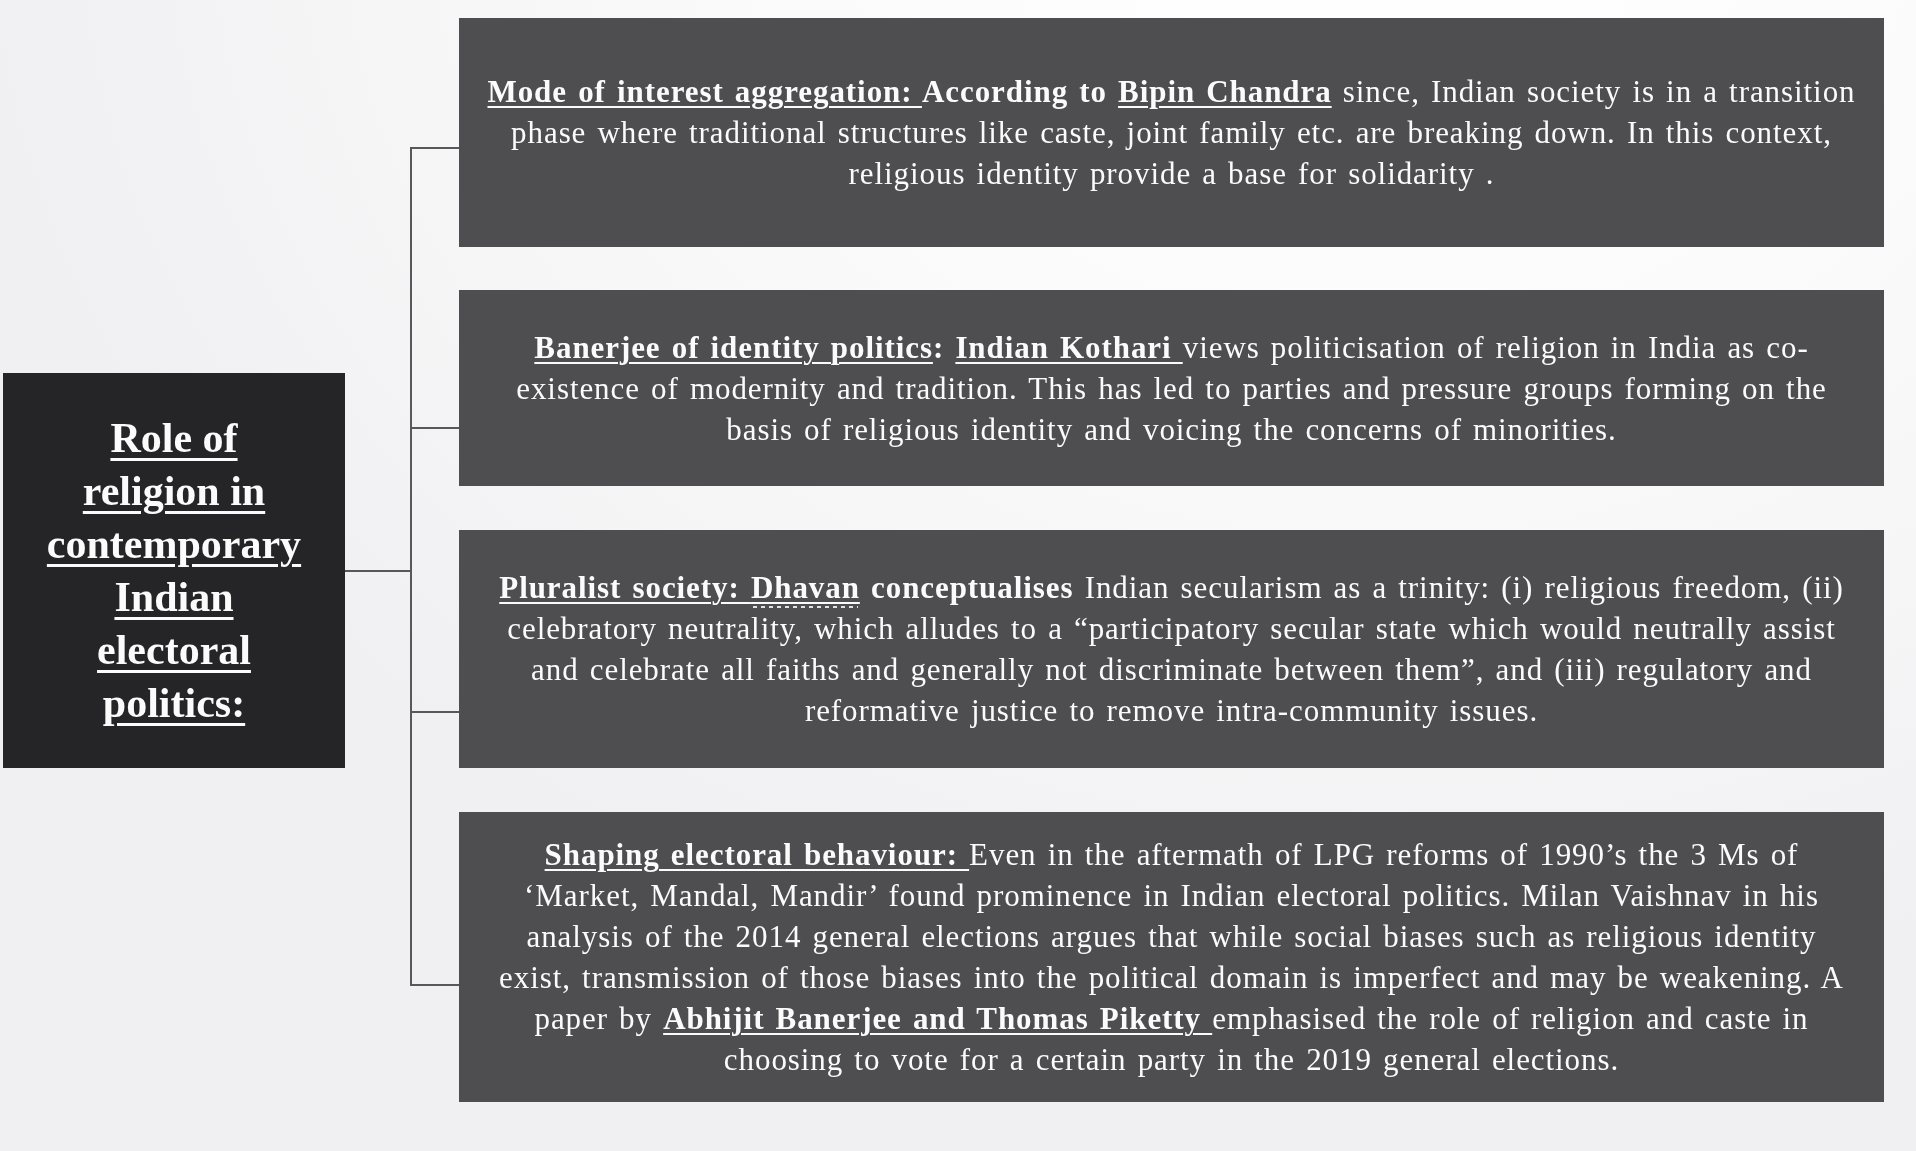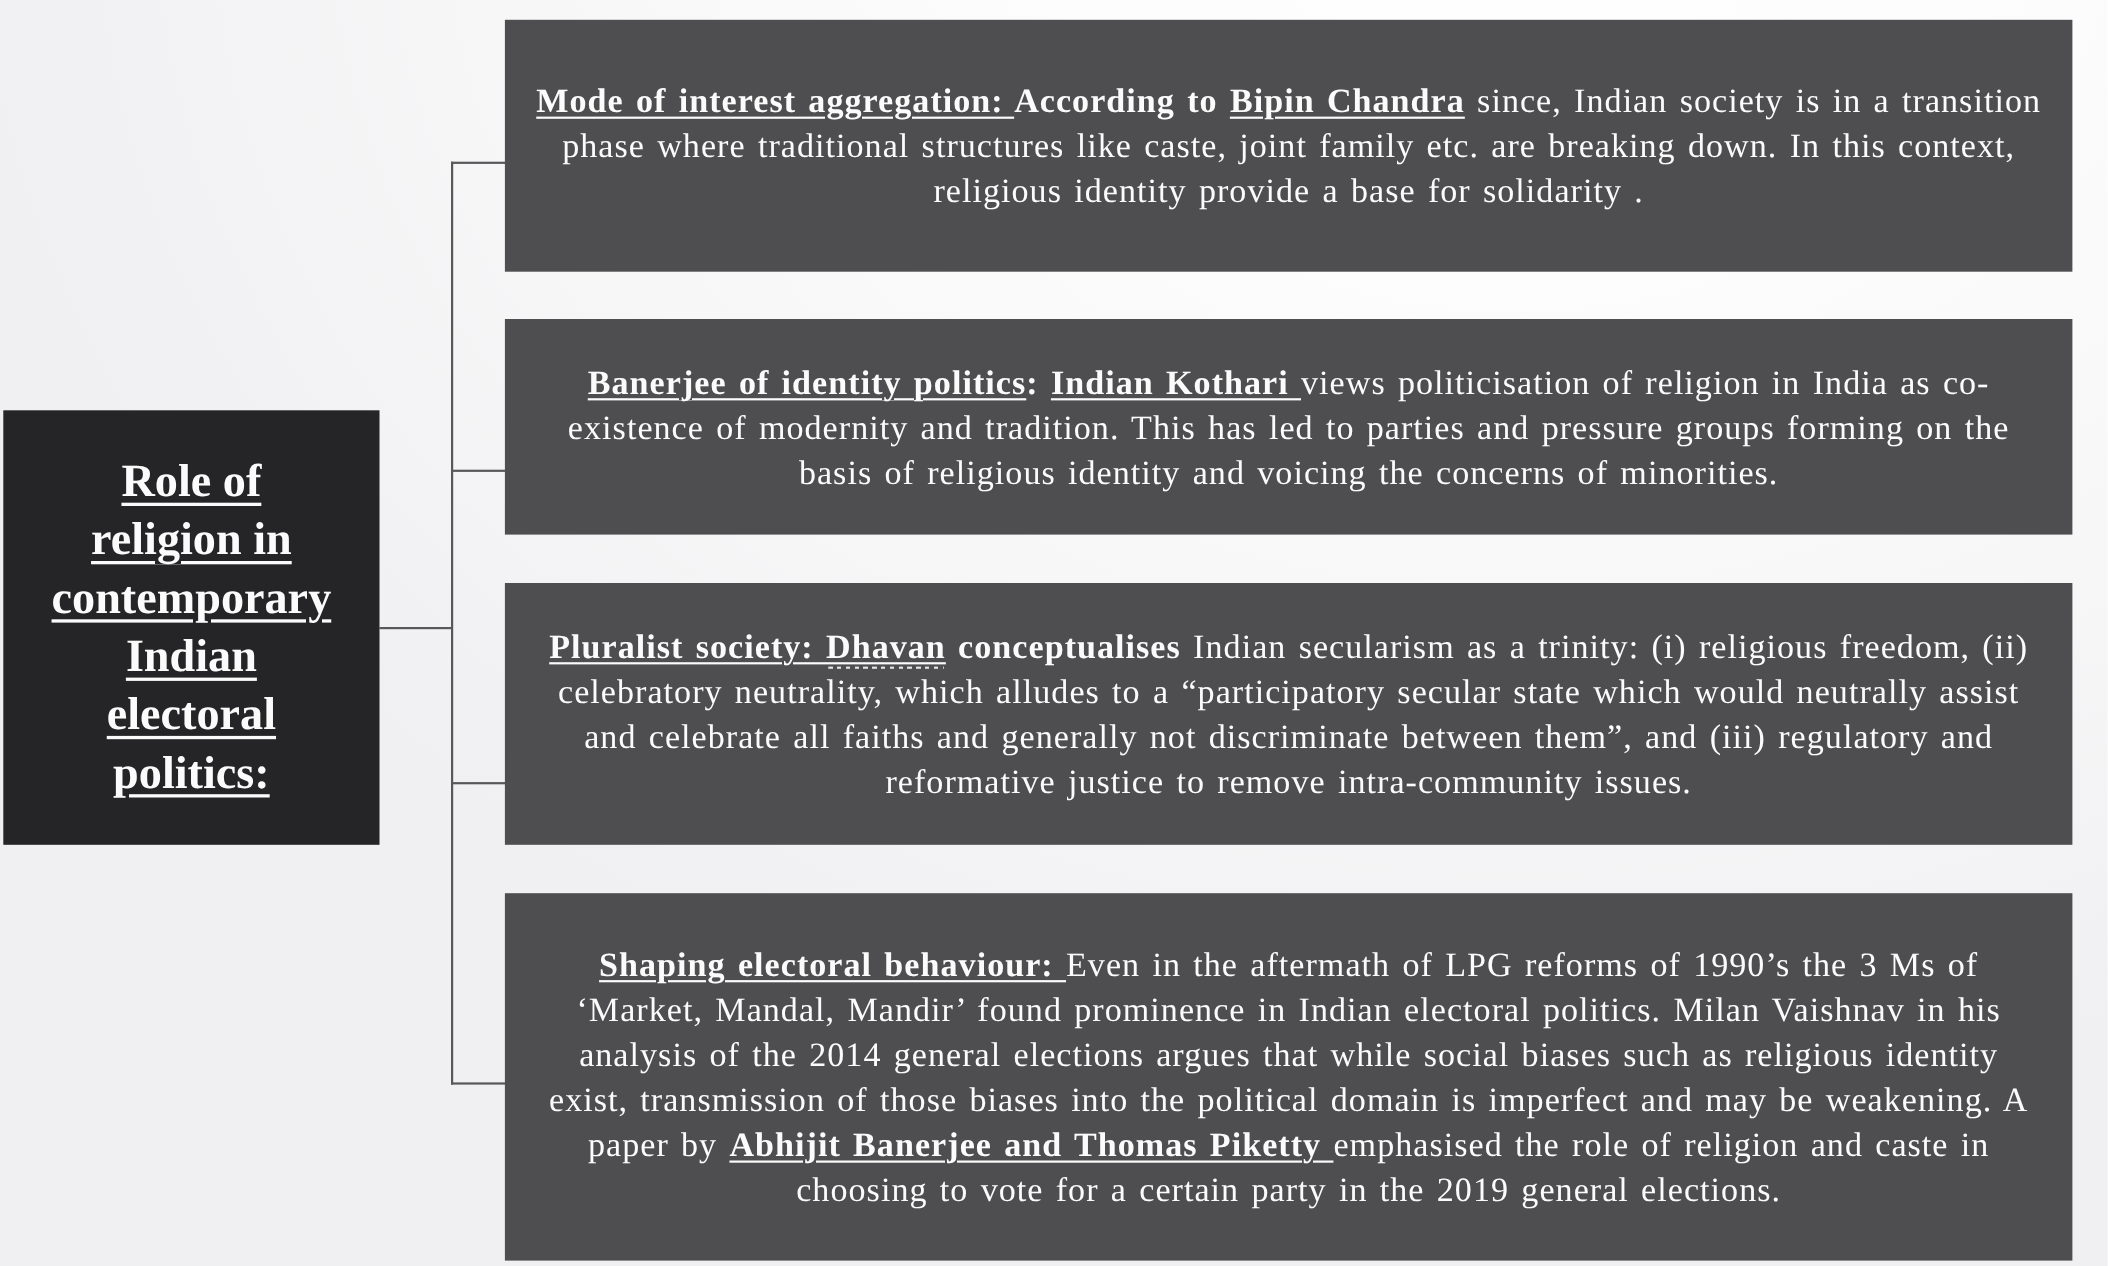--- a/index.html
+++ b/index.html
@@ -31,21 +31,21 @@
   }
   
   .branch-box{
     position:absolute;left:459px;width:1425px;
     background:var(--branch-box-fill,#4e4e50);
     display:flex;align-items:center;justify-content:center;
   }
   .box-1{top:18px;height:229px;}
   .box-2{top:290px;height:196px;}
   .box-3{top:530px;height:238px;}
-  .box-4{top:812px;height:334px;}
+  .box-4{top:812px;height:290px;}
   .branch-box p{
     margin:0;padding:0 28px;
     color:var(--text-color,#fbfbfb);
     font-size:31px;line-height:41px;
     letter-spacing:0.03em;word-spacing:0.08em;
     text-align:center;
   }
   .seg-b{font-weight:bold;}
   .seg-u{
     text-decoration:underline;

